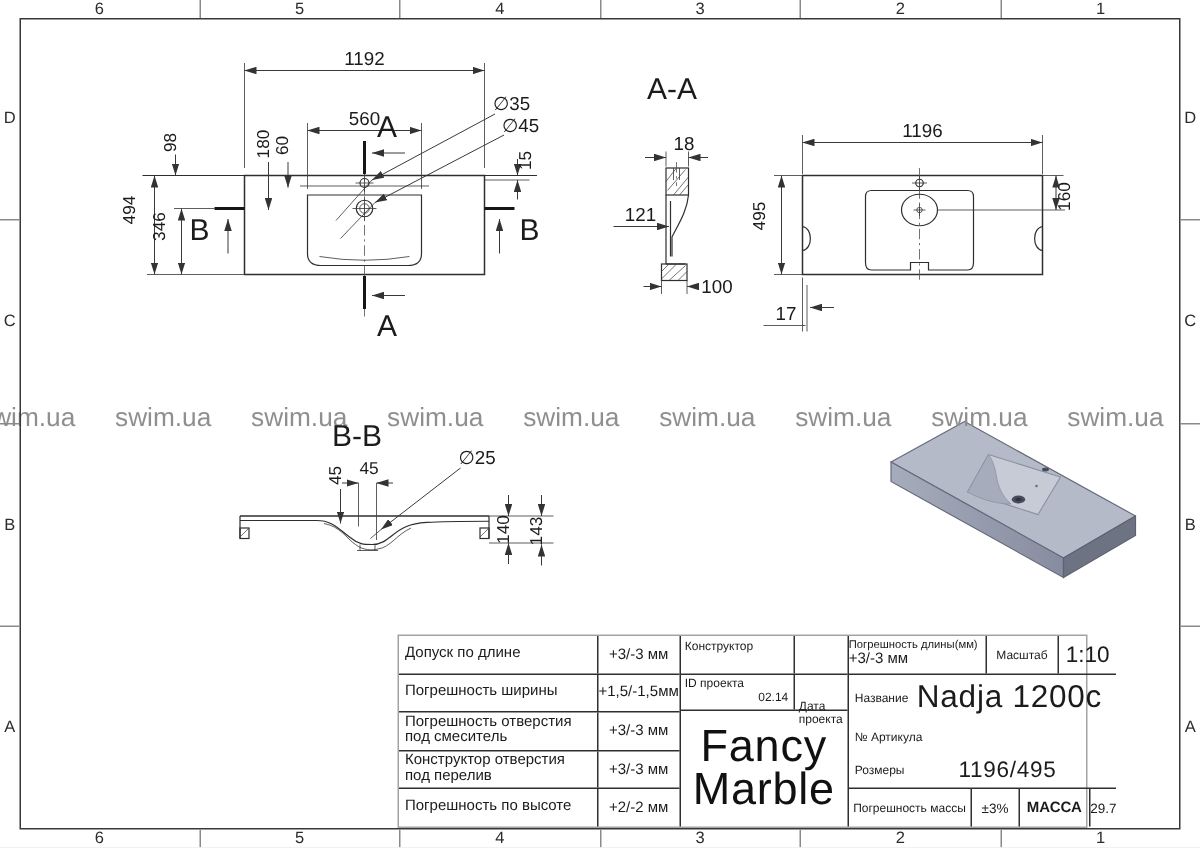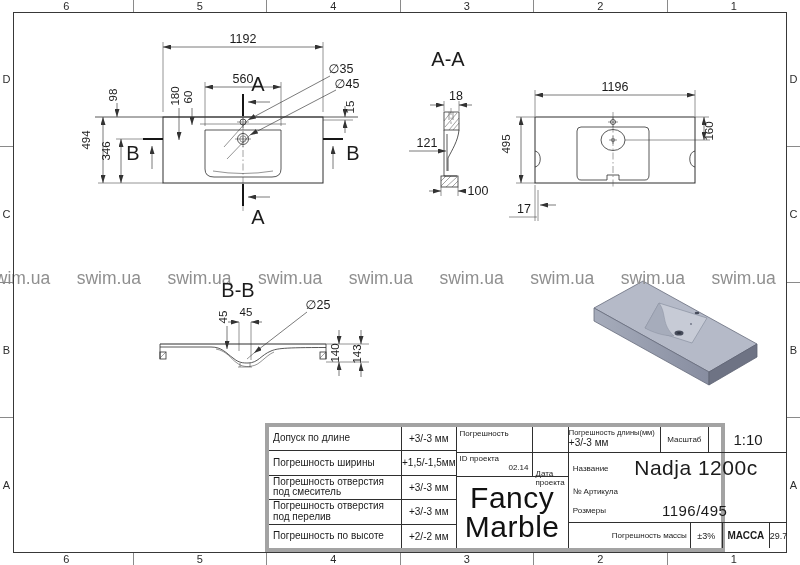--- a/index.html
+++ b/index.html
@@ -46,21 +46,21 @@
   .dim{stroke:#333;stroke-width:.65;fill:none;}
   .cut{stroke:#161616;stroke-width:2;fill:none;}
   .cl{stroke:#555;stroke-width:.55;fill:none;stroke-dasharray:7 2.5 1.5 2.5;}
   .hatch{stroke:#444;stroke-width:.5;fill:none;}
   .dtx{font:11.5px "Liberation Sans",sans-serif;text-anchor:middle;}
   .dtx2{font:12.5px "Liberation Sans",sans-serif;text-anchor:middle;}
   .big{font:20px "Liberation Sans",sans-serif;text-anchor:middle;}
   
   .titleblock{
     position:absolute;left:265px;top:423px;width:460px;height:129px;
-    border:4px solid #a3a3a3;display:flex;background:#fff;z-index:5;
+    border:1px solid #a3a3a3;display:flex;background:#fff;z-index:5;
     box-sizing:border-box;font-size:10.5px;
   }
   .titleblock *{box-sizing:border-box;}
   .tb-left{width:187px;display:flex;flex-direction:column;}
   .tol-row{flex:1;display:flex;}
   .tol-row:not(:last-child){border-bottom:1px solid #2f2f2f;}
   .tol-label{width:133px;border-right:1px solid #2f2f2f;padding:1px 4px;
     font-size:10px;line-height:1.08;display:flex;align-items:center;}
   .tol-value{flex:1;display:flex;align-items:center;justify-content:center;
     font-size:10px;white-space:nowrap;}
@@ -80,21 +80,21 @@
   .tbr-r1 .tolcell .sm{font-size:7.5px;}
   .tbr-r1 .tolcell .md{font-size:10px;}
   .tbr-r1 .scalelbl{width:48px;border-right:1px solid #2f2f2f;display:flex;align-items:center;justify-content:center;font-size:8px;}
   .tbr-r1 .scaleval{flex:1;display:flex;align-items:center;justify-content:center;font-size:15px;}
   .tbr-main{flex:1;border-bottom:1px solid #2f2f2f;display:flex;flex-direction:column;justify-content:space-between;padding:3px 4px;}
   .nv-row{display:flex;align-items:center;}
   .nv-row .nlbl{font-size:8px;flex:0 0 auto;}
   .name-big{flex:1;text-align:center;font-size:21px;letter-spacing:.5px;}
   .size-mid{flex:1;text-align:center;font-size:15px;letter-spacing:.5px;}
   .tbr-r2{height:25px;display:flex;}
-  .tbr-r2 .m1{width:82px;border-right:1px solid #2f2f2f;display:flex;align-items:center;justify-content:center;font-size:8px;text-align:center;margin-left:40px;}
+  .tbr-r2 .m1{width:82px;border-right:1px solid #2f2f2f;display:flex;align-items:center;justify-content:center;font-size:8px;text-align:center;}
   .tbr-r2 .m2{width:32px;border-right:1px solid #2f2f2f;display:flex;align-items:center;justify-content:center;font-size:9px;}
   .tbr-r2 .m3{width:47px;border-right:1px solid #2f2f2f;display:flex;align-items:center;justify-content:center;font-size:10px;font-weight:bold;}
   .tbr-r2 .m4{flex:1;display:flex;align-items:center;justify-content:center;font-size:9px;}
 </style>
 </head>
 <body>
 
 <div class="sheet">
 
   <svg class="render3d" width="190" height="125" viewBox="580 272 190 125">
@@ -300,31 +300,31 @@
       </div>
       <div class="tol-row">
         <div class="tol-label">Погрешность ширины</div>
         <div class="tol-value">+1,5/-1,5мм</div>
       </div>
       <div class="tol-row">
         <div class="tol-label">Погрешность отверстия под смеситель</div>
         <div class="tol-value">+3/-3 мм</div>
       </div>
       <div class="tol-row">
-        <div class="tol-label">Погрешность отверстия под перелив</div>
+        <div class="tol-label">Конструктор отверстия под перелив</div>
         <div class="tol-value">+3/-3 мм</div>
       </div>
       <div class="tol-row">
         <div class="tol-label">Погрешность по высоте</div>
         <div class="tol-value">+2/-2 мм</div>
       </div>
     </div>
     <div class="tb-mid">
       <div class="mid-r1">
-        <div class="c1">Погрешность</div>
+        <div class="c1">Конструктор</div>
         <div class="c2">Дата проекта</div>
       </div>
       <div class="mid-r2">
         <div class="c1">
           <div>ID проекта</div>
           <div class="pid-val">02.14</div>
         </div>
         <div class="c2"></div>
       </div>
       <div class="brand">

